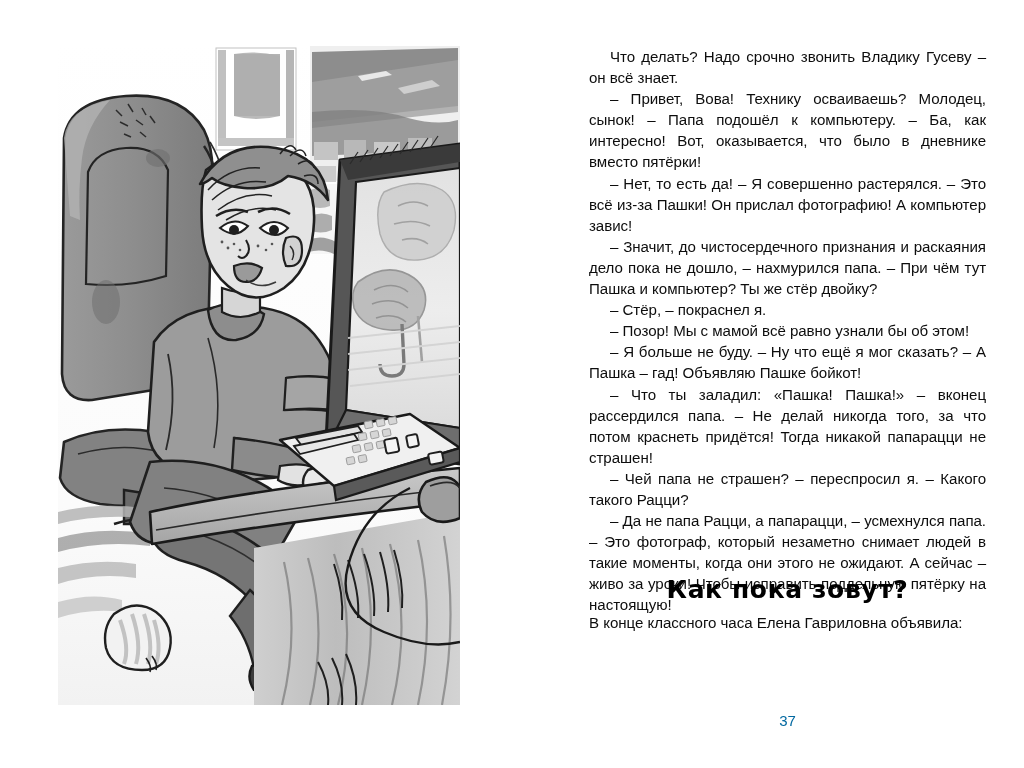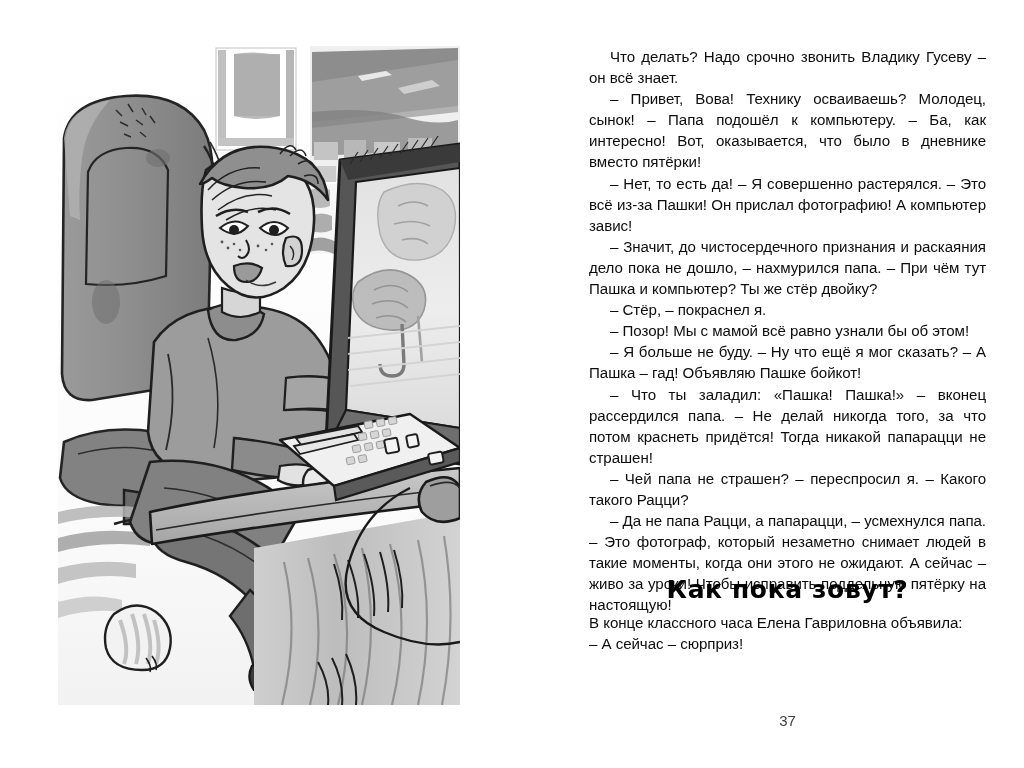--- a/index.html
+++ b/index.html
@@ -89,21 +89,21 @@
   }
 
   .page-number {
     position: absolute;
     left: 589px;
     top: 712px;
     width: 397px;
     text-align: center;
     font-family: "Liberation Sans", sans-serif;
     font-size: 15px;
-    color: #404040;
+    color: #0369a1;
   }
 </style>
 </head>
 <body>
 
 <div class="page">
 
   <div class="illustration">
     <svg viewBox="0 0 402 663" xmlns="http://www.w3.org/2000/svg">
       <defs>
@@ -420,18 +420,17 @@
     <p>– Чей папа не страшен? – переспросил я. – Какого такого Рацци?</p>
     <p>– Да не папа Рацци, а папарацци, – усмехнулся папа. – Это фотограф, который незаметно снимает людей в такие моменты, когда они этого не ожидают. А сейчас – живо за уроки! Чтобы исправить поддельную пятёрку на настоящую!</p>
   </div>
 
   <div class="heading-block">
     <h2 class="chapter-heading">Как пока зовут?</h2>
   </div>
 
   <div class="lower-text body-text">
     <p class="noindent">В конце классного часа Елена Гавриловна объявила:</p>
-    <p class="noindent">– А сейчас – сюрприз!</p>
   </div>
 
   <div class="page-number">37</div>
 
 </div>
 
 </body></html>

